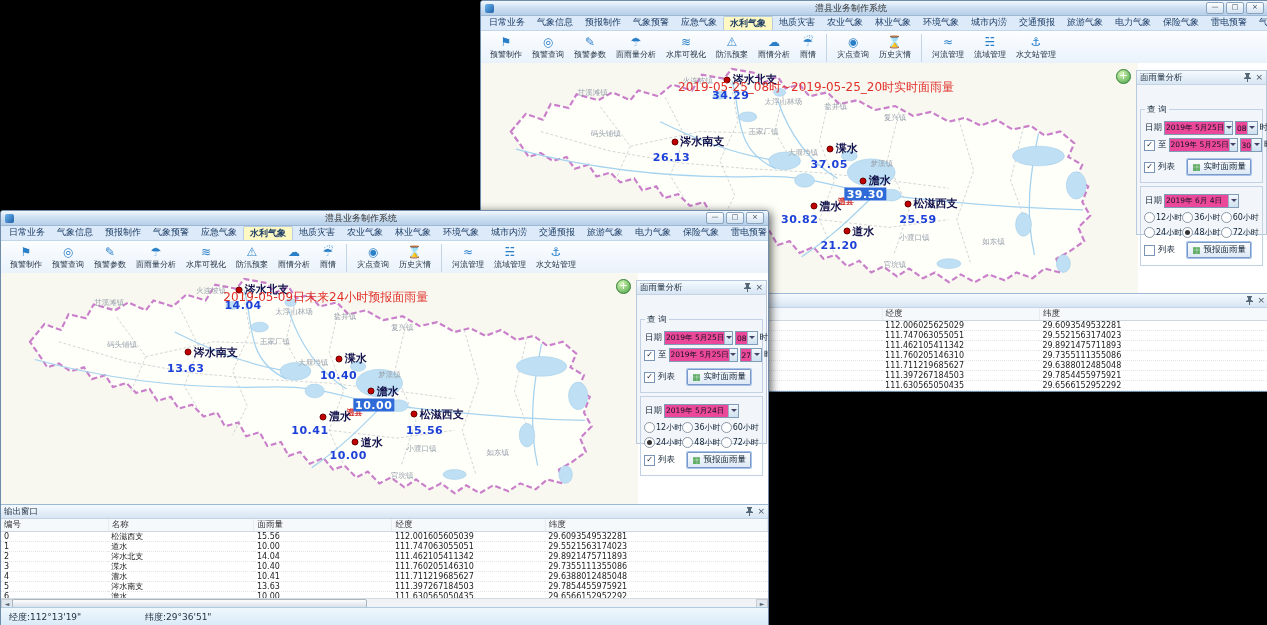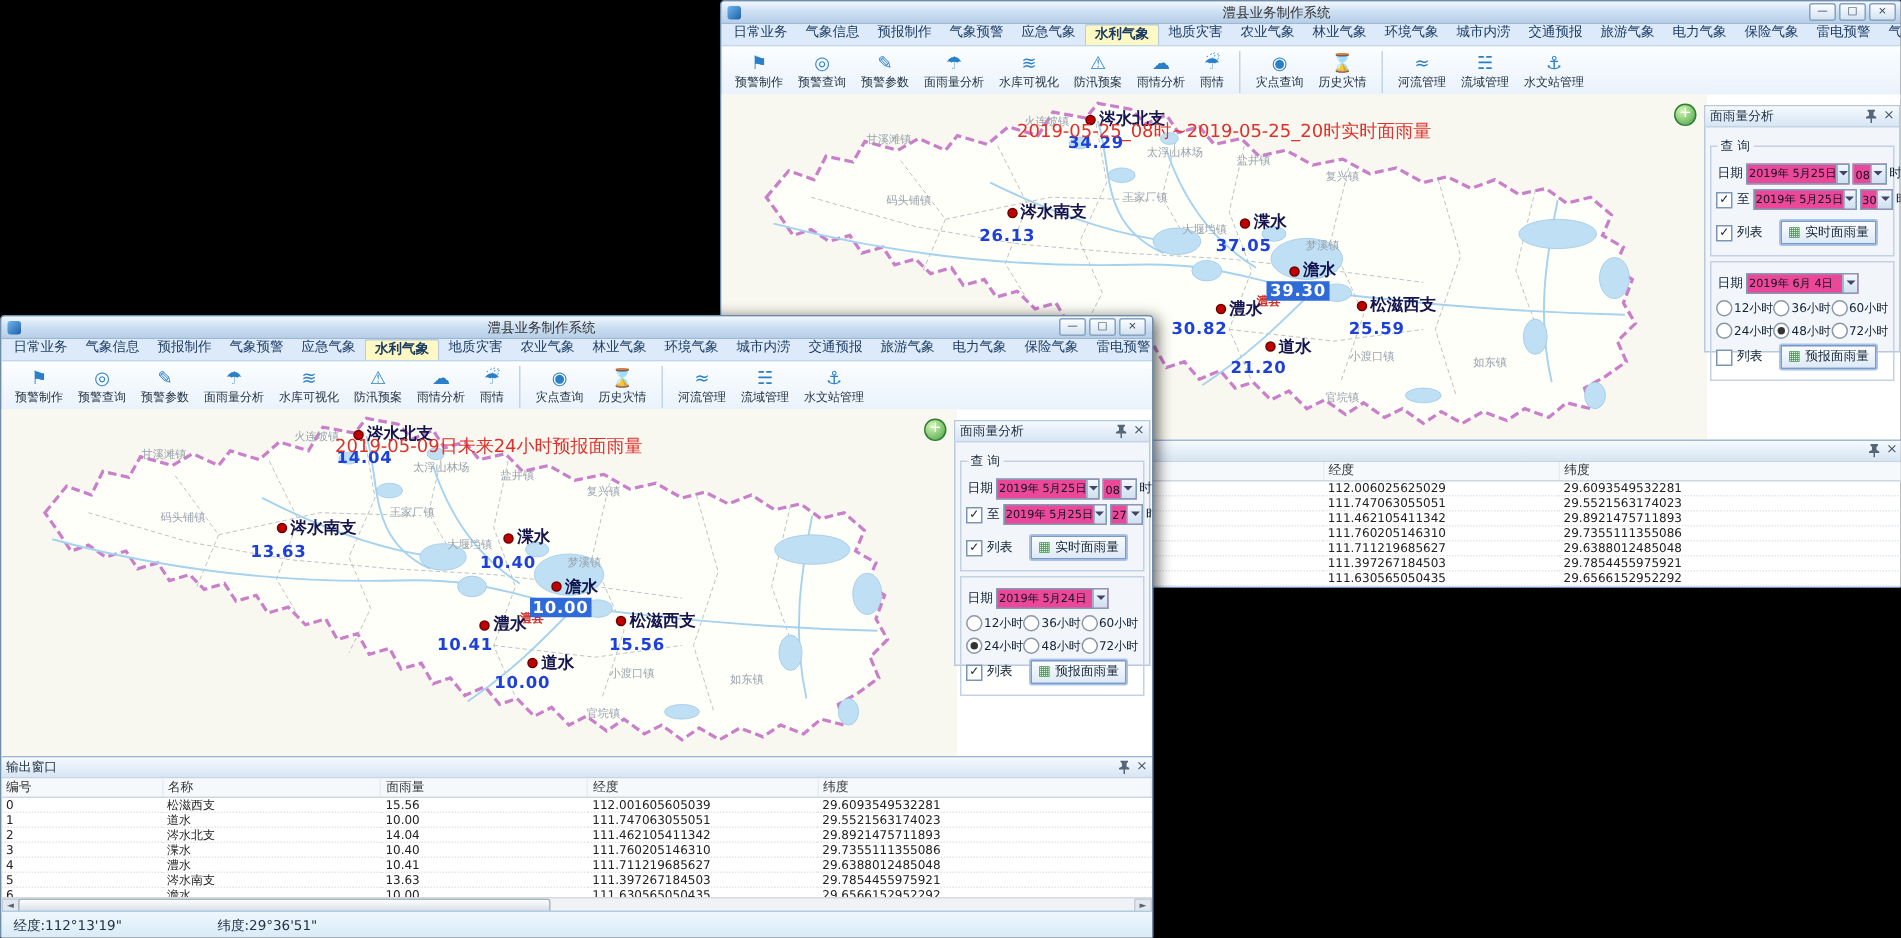--- a/index.html
+++ b/index.html
@@ -49,21 +49,21 @@
         color:#1d41d8;letter-spacing:.5px;z-index:4;}
   .sval.hl{background:#2f6bd8;color:#fff;padding:0 2px;}
 
   .panel{position:absolute;top:7px;right:1px;width:129px;background:#f2f6fb;border:1px solid #b9c9dd;}
   #win-back .panel{height:163px;} #win-front .panel{height:162px;}
   .panel-tb{height:13px;background:linear-gradient(#f5fafe,#d7e5f3);display:flex;align-items:center;
             padding:0 3px;border-bottom:1px solid #c4d4e6;font-size:8.5px;color:#234;}
   .panel-tb .sp{flex:1;}
   .pin{margin-left:3px;display:inline-flex;}
   .pclose{font-size:9px;color:#456;margin-left:4px;line-height:9px;}
-  .gbox{margin:12px 3px 3px;border:1px solid #c2d2e4;position:relative;padding:8px 3px 4px;}
+  .gbox{margin:24px 3px 3px;border:1px solid #c2d2e4;position:relative;padding:8px 3px 4px;}
   .gbox.nolabel{margin-top:3px;padding-top:4px;}
   .glabel{position:absolute;top:-6px;left:4px;background:#f2f6fb;font-size:8.5px;padding:0 2px;color:#234;}
   .prow{display:flex;align-items:center;margin:3px 0;font-size:8.5px;color:#123;}
   .plabel{margin:0 2px 0 1px;white-space:nowrap;}
   .sel{background:#ec4899;border:1px solid #7f9db9;height:12px;display:inline-flex;align-items:center;
        font-size:7.5px;color:#112;padding-left:1px;white-space:nowrap;}
   .sel .arr{width:9px;height:100%;margin-left:auto;background:linear-gradient(#f2f8fd,#cfe0ef);
             border-left:1px solid #9ab4cc;display:flex;align-items:flex-start;justify-content:center;}
   .arr i{border:3px solid transparent;border-top-color:#446;margin-top:4px;}
   .sel.date{width:66px;} .sel.hour{width:24px;margin-left:2px;margin-right:2px;} .sel.wide{width:72px;}

